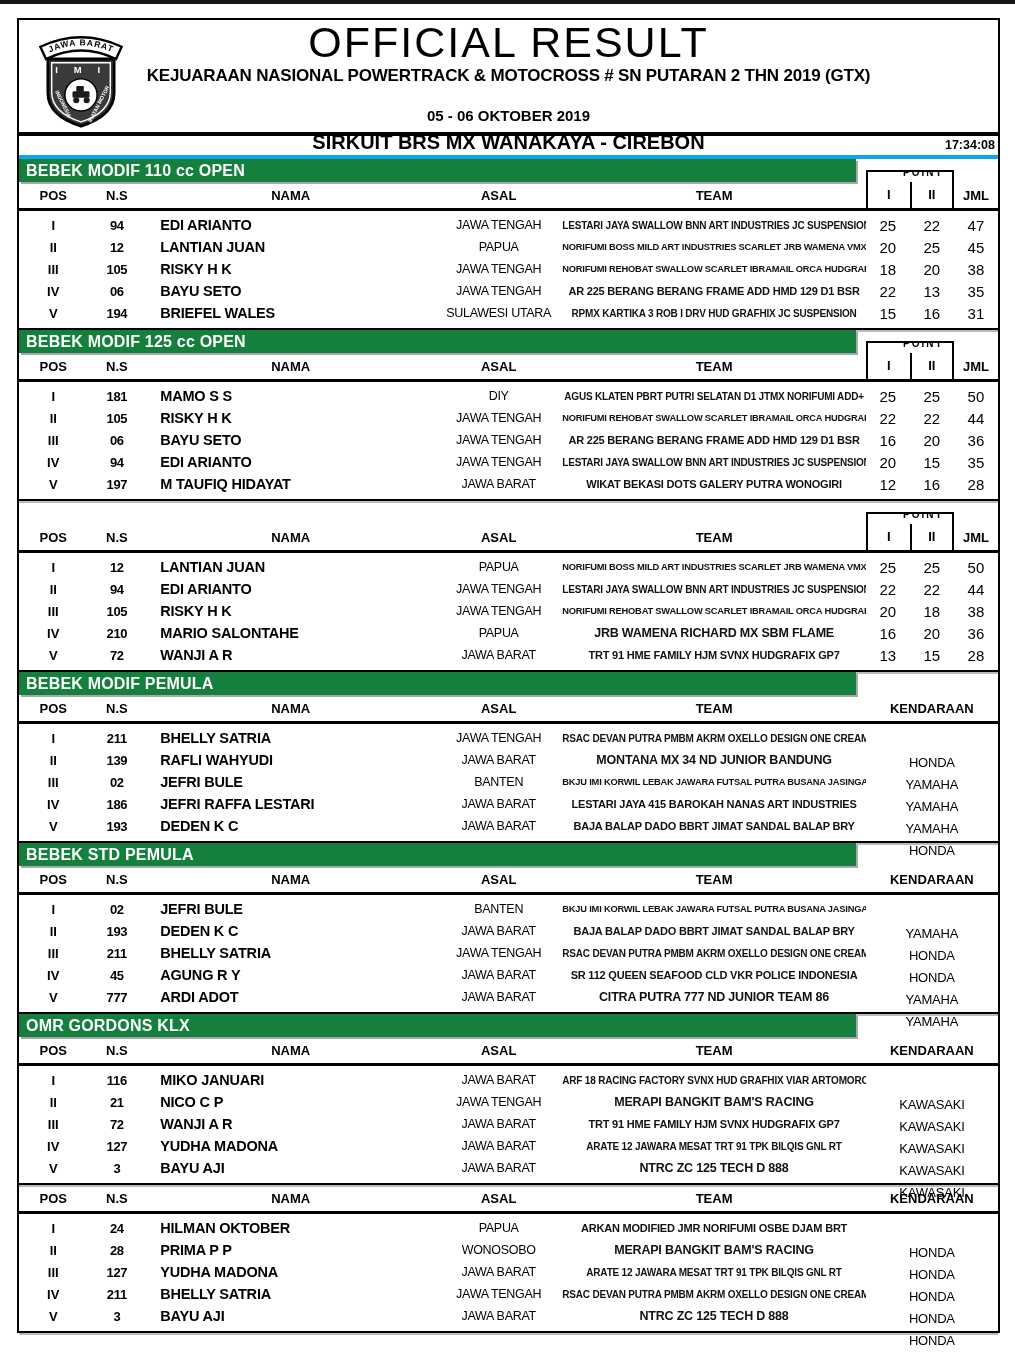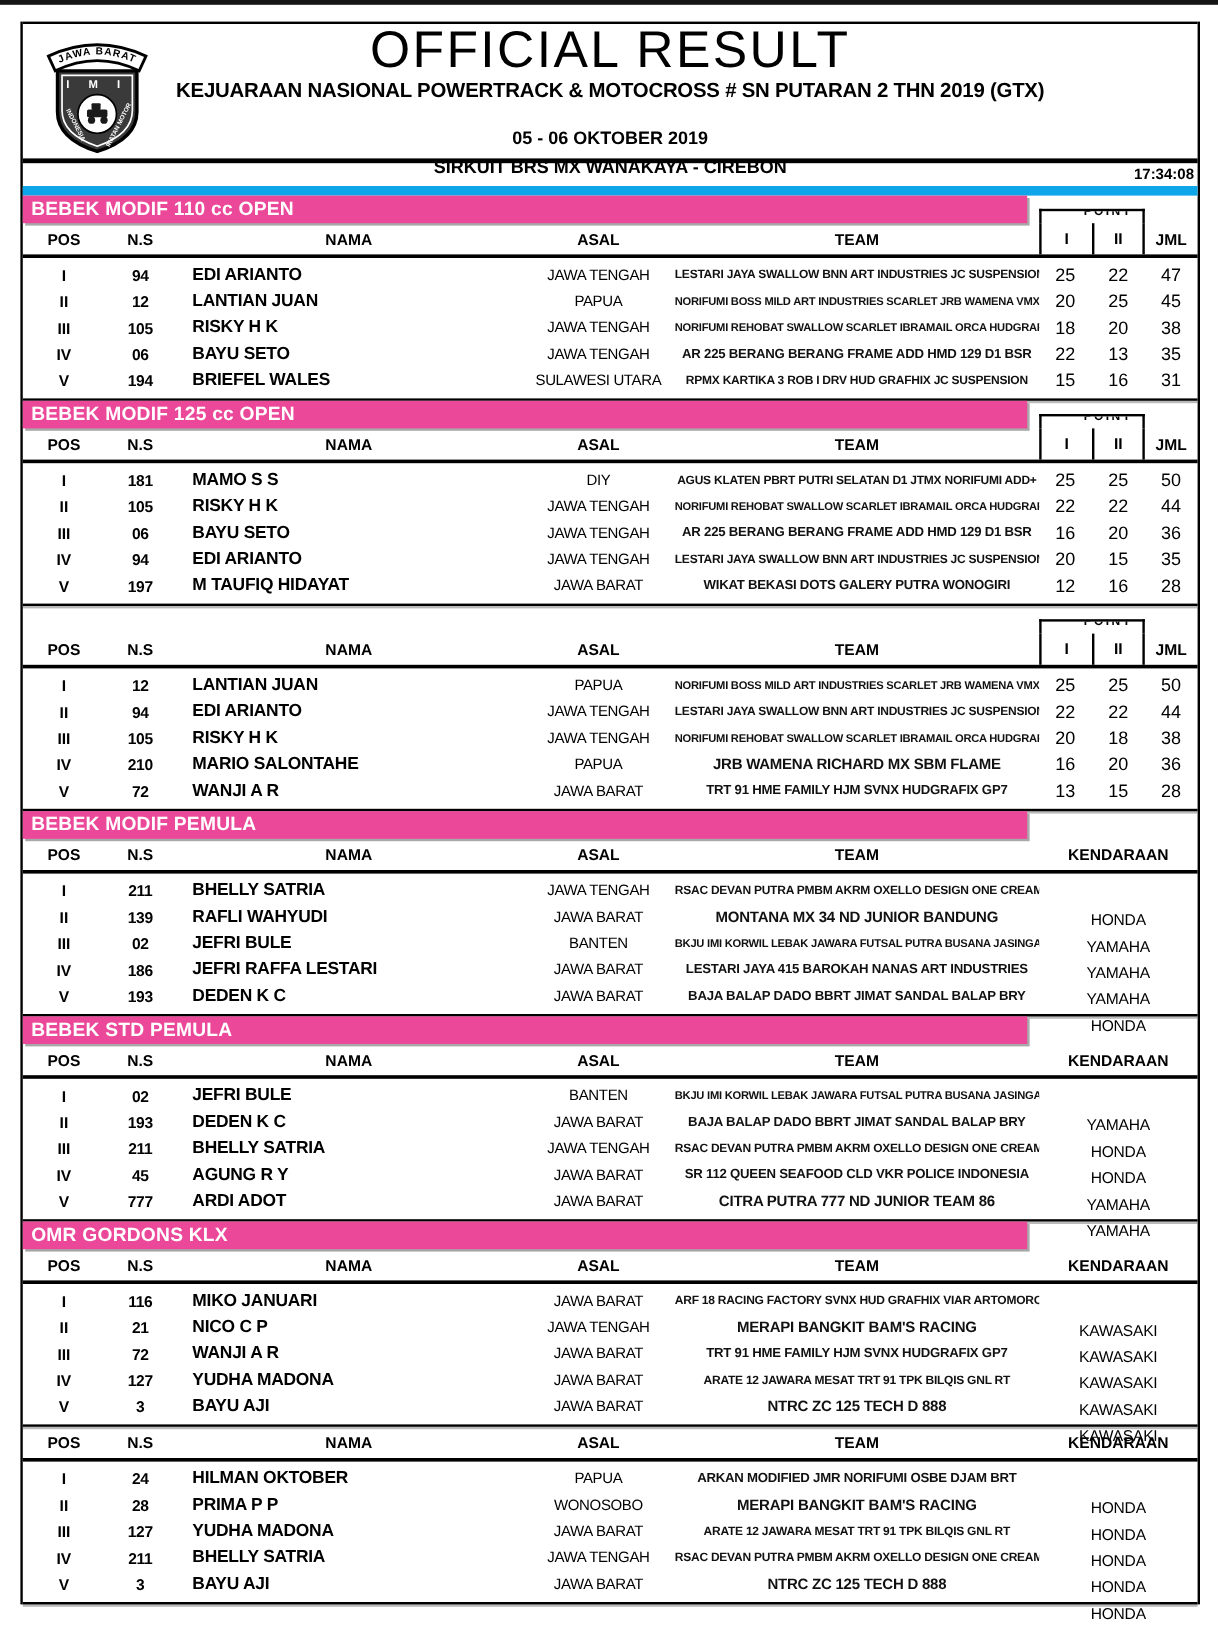--- a/index.html
+++ b/index.html
@@ -16,30 +16,30 @@
     background:#fff;
   }
 
   
   .header-box { position:relative; height:112px; border-top:2px solid #000; border-bottom:4px solid #000; }
   .logo-wrap { position:absolute; left:14px; top:5px; width:96px; height:104px; }
   .titles { text-align:center; padding-top:1px; }
   .title-main { font-size:43px; font-weight:400; letter-spacing:2px; line-height:1.02; }
   .subtitle  { font-size:17px; font-weight:bold; margin-top:1px; letter-spacing:-0.2px; }
   .date-line { font-size:15px; font-weight:bold; margin-top:21px; }
-  .venue-line{ font-size:15px; font-weight:bold; margin-top:7px; }
-
-  .ts-row { height:19px; line-height:18px; border-bottom:8px solid #0ea5e9;
+  .venue-line{ font-size:20px; font-weight:bold; margin-top:7px; }
+
+  .ts-row { height:19px; line-height:18px; border-bottom:4px solid #0ea5e9;
             text-align:right; font-weight:bold; font-size:12.5px; padding-right:3px; }
 
   
   .section { position:relative; border-bottom:2px solid #000; box-shadow:0 2px 0 rgba(130,130,130,0.55); }
   .sec-bar-row { position:relative; height:23px; }
   .sec-bar {
-    position:absolute; left:0; top:0; width:85.5%; height:23px; background:#ec4899;
+    position:absolute; left:0; top:0; width:85.5%; height:23px; background:#15803d;
     color:#fff; font-weight:bold; font-size:16px; line-height:23px;
     padding-left:7px; box-sizing:border-box; letter-spacing:0.2px;
     box-shadow:2px 2px 0 rgba(110,110,110,0.6);
   }
   .point-box {
     position:absolute; left:86.5%; width:9%; bottom:0; height:12px;
     border:2px solid #000; border-bottom:none; box-sizing:border-box;
     overflow:hidden; text-align:center;padding-left:27px;
   }
   .point-box span { display:block; font-size:10px; font-weight:bold; letter-spacing:2px; margin-top:-5px; }

